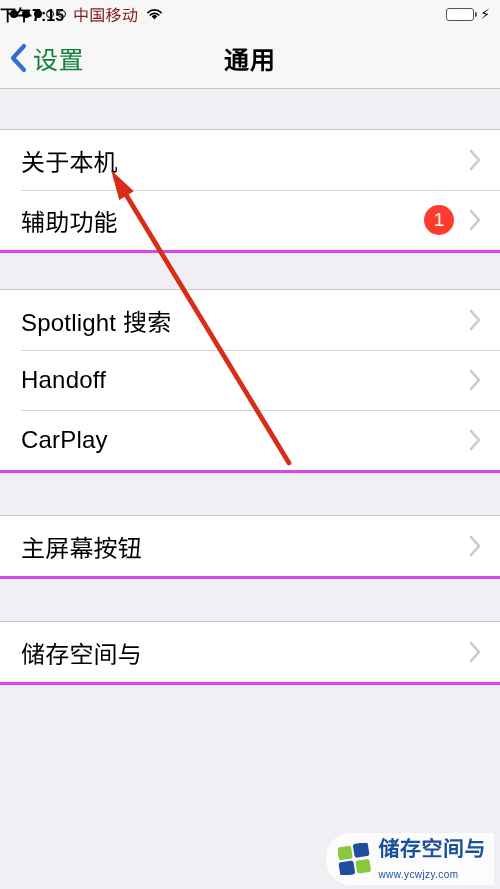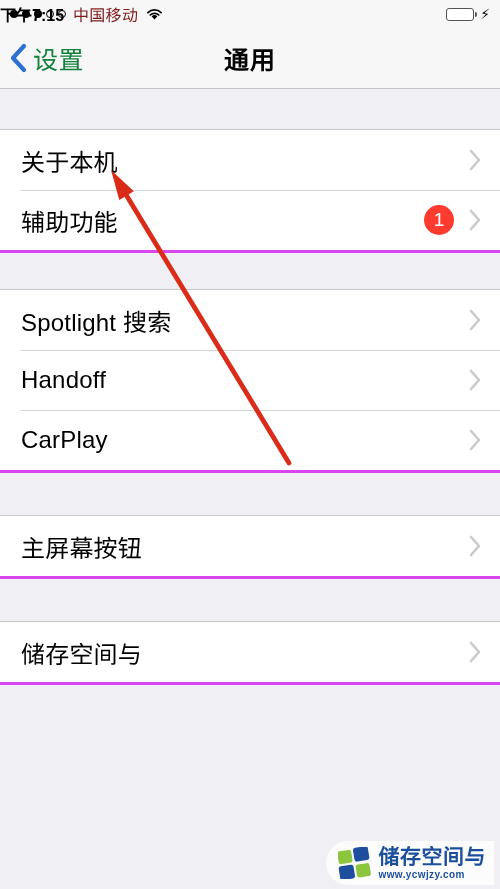--- a/index.html
+++ b/index.html
@@ -221,24 +221,24 @@
     line-height: 1;
   }
   .wm-title {
     font-size: 21px;
     font-weight: bold;
     color: #1b4f9c;
     letter-spacing: 0.5px;
   }
   .wm-url {
     font-size: 10px;
-    font-weight: bold;
+    font-weight: normal;
     color: #1b4f9c;
     letter-spacing: 0.4px;
-    margin-top: 3px;
+    margin-top: 11px;
   }
 </style>
 </head>
 <body>
 
 <div id="screen">
 
   <div class="status-bar">
     <div class="sb-left">
       <div class="sig-dots">

